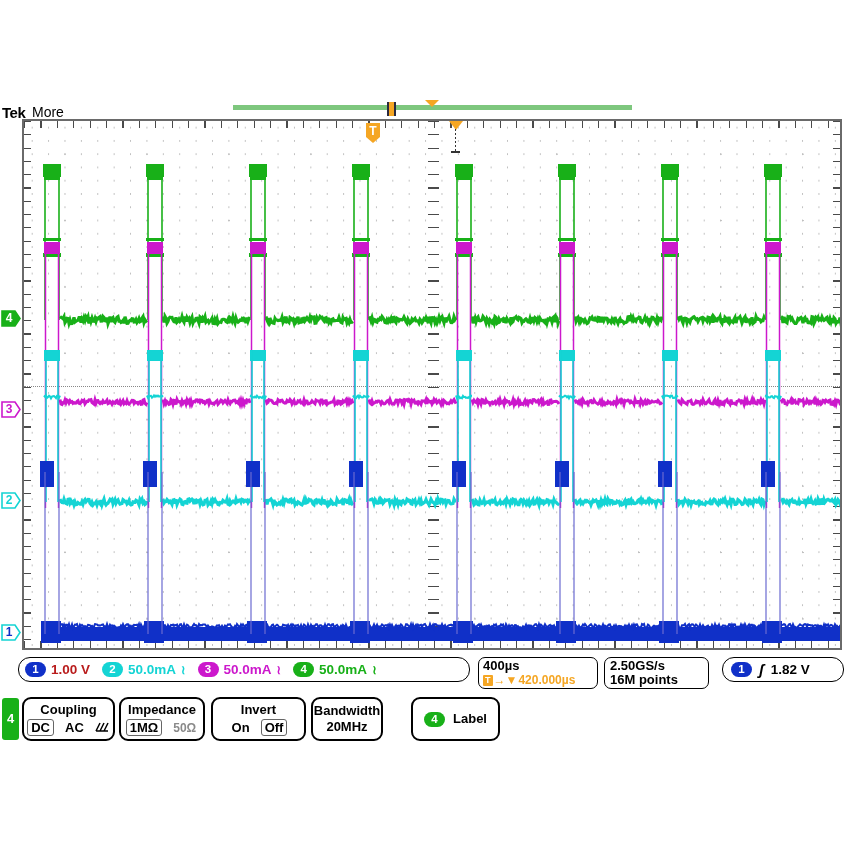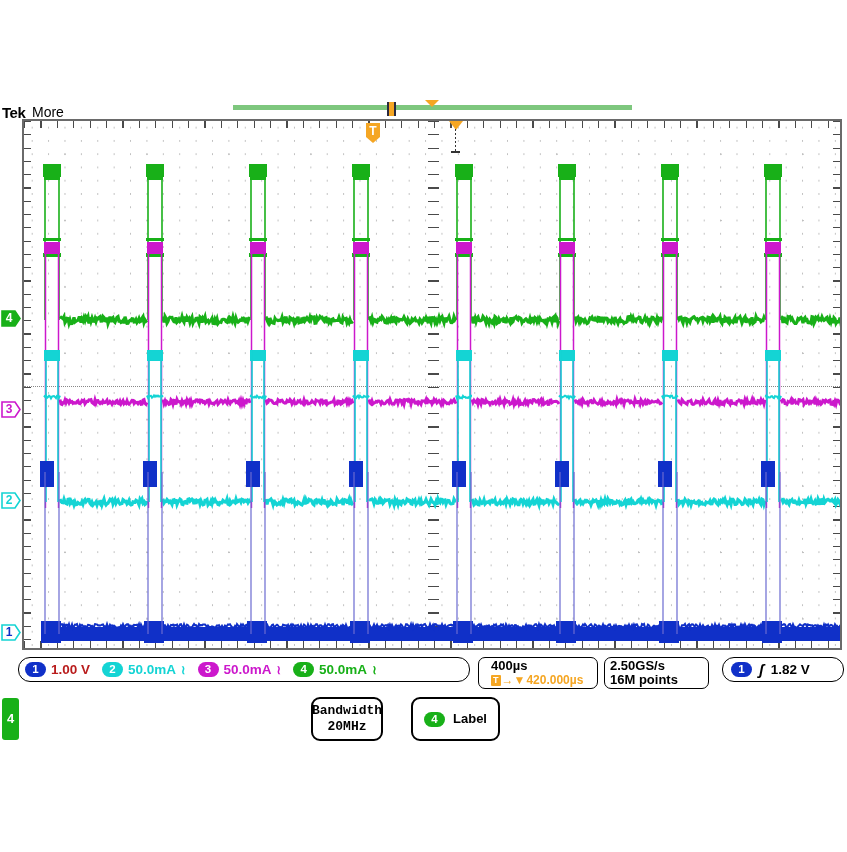--- a/index.html
+++ b/index.html
@@ -161,21 +161,21 @@
     text-align: center; line-height: 15px;
     flex: 0 0 auto;
   }
   .ro-val { font-size: 13.5px; font-weight: bold; }
   .coupling-glyph { font-size: 12px; font-weight: bold; }
 
   .timebase {
     position: absolute; left: 478px; top: 657px;
     width: 120px; height: 32px;
     border: 1.6px solid #000; border-radius: 7px;
-    background: #fff; padding: 1px 12px;
+    background: #fff; padding: 1px 4px;
   }
   .tb-line1 { font-size: 13px; font-weight: bold; color: #000; line-height: 14px; }
   .tb-line2 { font-size: 12px; font-weight: bold; color: #f5a623; line-height: 14px; display: flex; align-items: center; gap: 1px;}
   .tb-tbox {
     display: inline-block; background: #f5a623; color: #fff;
     font-size: 9px; font-weight: bold; padding: 0 2px; border-radius: 1px;
     line-height: 11px;
   }
   .samplerate {
     position: absolute; left: 604px; top: 657px;
@@ -218,21 +218,21 @@
   .mbtn-title { font-size: 13px; font-weight: bold; color: #000; line-height: 16px;}
   .mbtn-row { display: flex; align-items: center; gap: 9px; margin-top: 1px; }
   .opt { font-size: 13px; font-weight: bold; color: #000; padding: 0 2px;}
   .opt.sel { border: 1.4px solid #666; border-radius: 3px; padding: 0 3px; }
   .opt.dim { color: #8a8a8a; font-size: 12px; }
   .gnd-glyph { font-size: 14px; font-weight: bold; }
 
   .mb-coupling { left: 22px; width: 93px; }
   .mb-impedance { left: 119px; width: 86px; }
   .mb-invert { left: 211px; width: 95px; }
-  .mb-bandwidth { left: 311px; width: 72px; font-family: Liberation Mono, monospace; }
+  .mb-bandwidth { left: 311px; width: 72px; }
   .mb-label { left: 411px; width: 89px; }
   .mb-more { left: 602px; width: 94px; }
 
   .lbl-row { display: flex; align-items: center; gap: 8px; }
   .more-arc { font-size: 11px; line-height: 9px; color:#000; }
 </style>
 </head>
 <body>
 
 <div id="root">
@@ -519,22 +519,48 @@
 
   <div class="trigbox">
     <div class="ch-badge" style="background:#1030c8">1</div>
     <div class="trig-slope">ʃ</div>
     <div class="trig-val">1.82 V</div>
   </div>
 
   <div class="menubar">
     <div class="ch-tab" style="background:#18b018">4</div>
 
-
-
+    <div class="mbtn mb-coupling">
+      <div class="mbtn-title">Coupling</div>
+      <div class="mbtn-row">
+        <span class="opt sel">DC</span>
+        <span class="opt">AC</span>
+        <span class="gnd-glyph">
+          <svg width="15" height="12" viewBox="0 0 15 12">
+              <path d="M1 10 L5 2 M5 10 L9 2 M9 10 L13 2 M1 10 L13 10" stroke="#000" stroke-width="1.5" fill="none"></path>
+            </svg>
+        </span>
+      </div>
+    </div>
+
+    <div class="mbtn mb-impedance">
+      <div class="mbtn-title">Impedance</div>
+      <div class="mbtn-row">
+        <span class="opt sel">1MΩ</span>
+        <span class="opt dim">50Ω</span>
+      </div>
+    </div>
+
+    <div class="mbtn mb-invert">
+      <div class="mbtn-title">Invert</div>
+      <div class="mbtn-row">
+        <span class="opt">On</span>
+        <span class="opt sel">Off</span>
+      </div>
+    </div>
 
     <div class="mbtn mb-bandwidth">
       <div class="mbtn-title">Bandwidth</div>
       <div class="mbtn-title">20MHz</div>
     </div>
 
     <div class="mbtn mb-label">
       <div class="lbl-row">
         <span class="ch-badge" style="background:#18b018">4</span>
         <span class="mbtn-title">Label</span>

